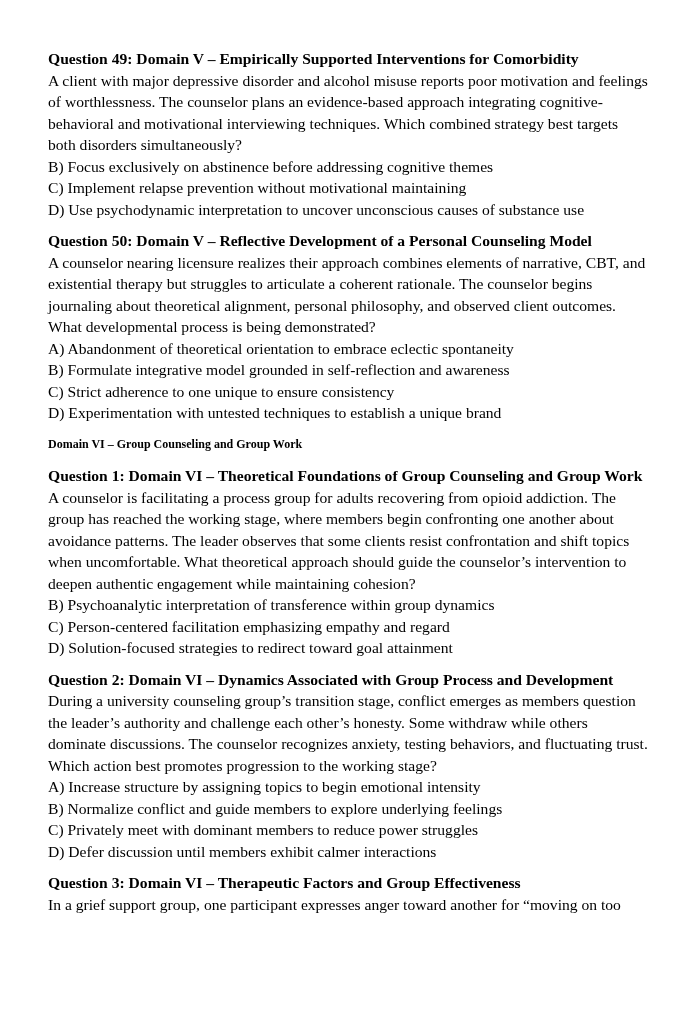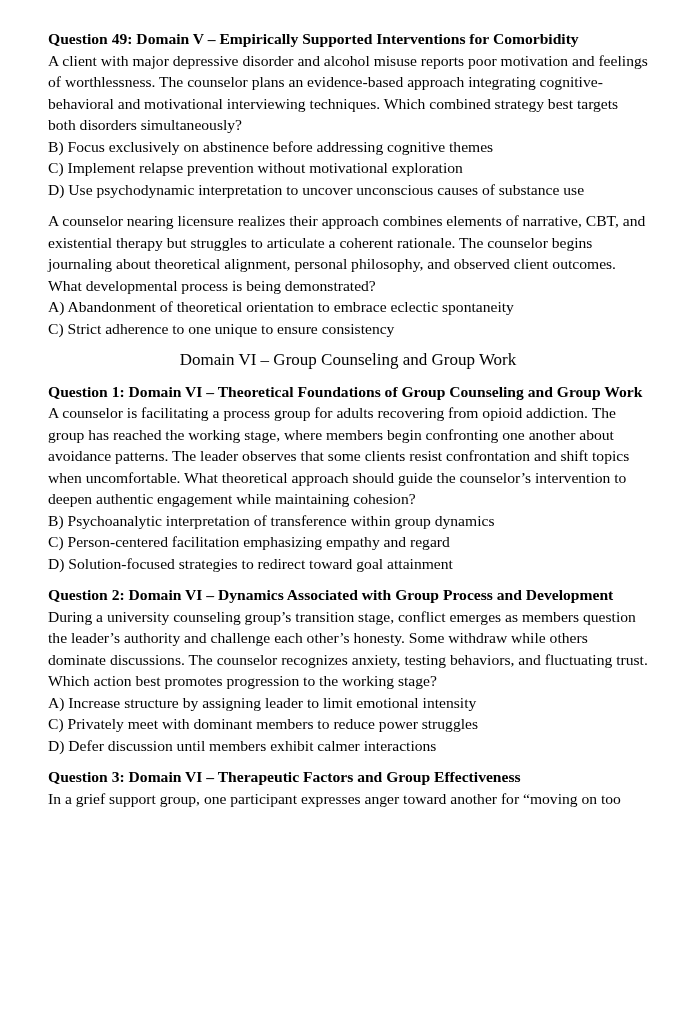--- a/index.html
+++ b/index.html
@@ -1,65 +1,69 @@
 <!DOCTYPE html>
 <html><head>
 <meta charset="utf-8">
 <style>
   html, body { margin: 0; padding: 0; background: #ffffff; }
   body {
     width: 690px; height: 1034px; overflow: hidden;
     font-family: "Liberation Serif", "DejaVu Serif", serif;
     color: #000;
   }
-  .page { position: relative; padding: 28px 0 0 48px; width: 600px; }
+  .page { position: relative; padding: 48px 0 0 48px; width: 600px; }
   .q { margin: 0 0 10px 0; }
   .qh {
     font-weight: bold; font-size: 15.6px; line-height: 21.5px; margin: 0;
   }
   .qt, .opt {
     font-size: 15.6px; line-height: 21.5px; margin: 0;
   }
   .domain-h {
-    font-weight: normal; font-size: 17px; line-height: 21.5px; margin: 0 0 10px 0; text-align: center;
+    font-weight: bold; font-size: 12px; line-height: 21.5px; margin: 0 0 10px 0;
   }
 </style>
 </head>
 <body>
 
 <div class="page">
 
   <div class="q">
     <p class="qh">Question 49: Domain V – Empirically Supported Interventions for Comorbidity</p>
     <p class="qt">A client with major depressive disorder and alcohol misuse reports poor motivation and feelings of worthlessness. The counselor plans an evidence-based approach integrating cognitive-behavioral and motivational interviewing techniques. Which combined strategy best targets both disorders simultaneously?</p>
     <p class="opt">B) Focus exclusively on abstinence before addressing cognitive themes</p>
-    <p class="opt">C) Implement relapse prevention without motivational exploration</p>
+    <p class="opt">C) Implement relapse prevention without motivational maintaining</p>
     <p class="opt">D) Use psychodynamic interpretation to uncover unconscious causes of substance use</p>
   </div>
 
   <div class="q">
+    <p class="qh">Question 50: Domain V – Reflective Development of a Personal Counseling Model</p>
     <p class="qt">A counselor nearing licensure realizes their approach combines elements of narrative, CBT, and existential therapy but struggles to articulate a coherent rationale. The counselor begins journaling about theoretical alignment, personal philosophy, and observed client outcomes. What developmental process is being demonstrated?</p>
     <p class="opt">A) Abandonment of theoretical orientation to embrace eclectic spontaneity</p>
+    <p class="opt">B) Formulate integrative model grounded in self-reflection and awareness</p>
     <p class="opt">C) Strict adherence to one unique to ensure consistency</p>
+    <p class="opt">D) Experimentation with untested techniques to establish a unique brand</p>
   </div>
 
   <p class="domain-h">Domain VI – Group Counseling and Group Work</p>
 
   <div class="q">
     <p class="qh">Question 1: Domain VI – Theoretical Foundations of Group Counseling and Group Work</p>
     <p class="qt">A counselor is facilitating a process group for adults recovering from opioid addiction. The group has reached the working stage, where members begin confronting one another about avoidance patterns. The leader observes that some clients resist confrontation and shift topics when uncomfortable. What theoretical approach should guide the counselor’s intervention to deepen authentic engagement while maintaining cohesion?</p>
     <p class="opt">B) Psychoanalytic interpretation of transference within group dynamics</p>
     <p class="opt">C) Person-centered facilitation emphasizing empathy and regard</p>
     <p class="opt">D) Solution-focused strategies to redirect toward goal attainment</p>
   </div>
 
   <div class="q">
     <p class="qh">Question 2: Domain VI – Dynamics Associated with Group Process and Development</p>
     <p class="qt">During a university counseling group’s transition stage, conflict emerges as members question the leader’s authority and challenge each other’s honesty. Some withdraw while others dominate discussions. The counselor recognizes anxiety, testing behaviors, and fluctuating trust. Which action best promotes progression to the working stage?</p>
-    <p class="opt">A) Increase structure by assigning leader to limit emotional intensity</p>
+    <p class="opt">A) Increase structure by assigning topics to begin emotional intensity</p>
+    <p class="opt">B) Normalize conflict and guide members to explore underlying feelings</p>
     <p class="opt">C) Privately meet with dominant members to reduce power struggles</p>
     <p class="opt">D) Defer discussion until members exhibit calmer interactions</p>
   </div>
 
   <div class="q">
     <p class="qh">Question 3: Domain VI – Therapeutic Factors and Group Effectiveness</p>
     <p class="qt">In a grief support group, one participant expresses anger toward another for “moving on too</p>
   </div>
 
 </div>

